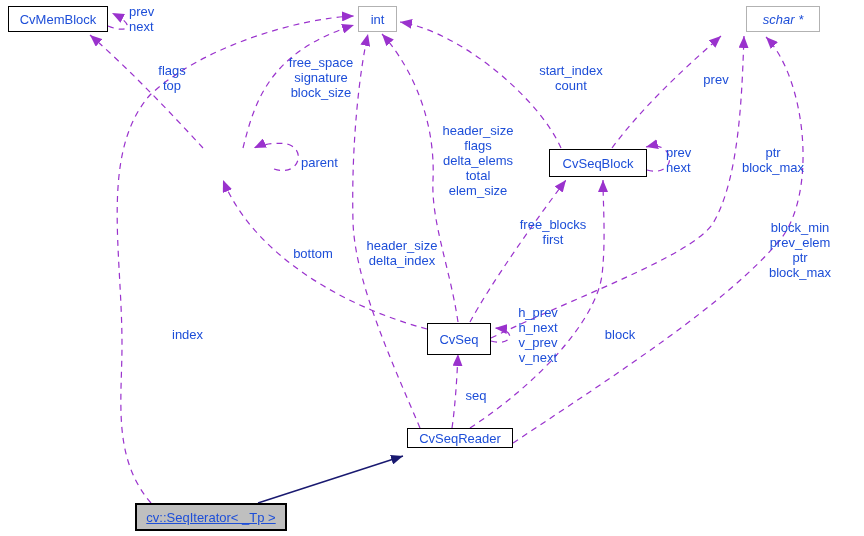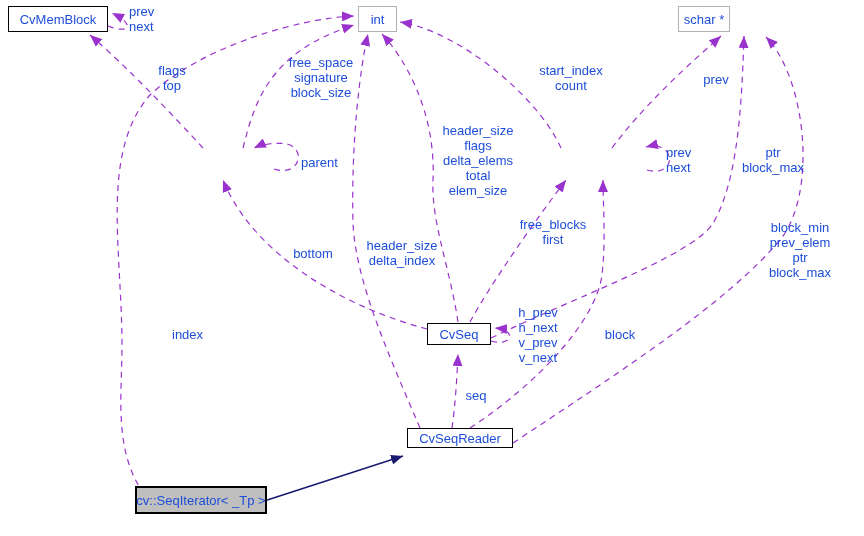--- a/index.html
+++ b/index.html
@@ -64,24 +64,25 @@
     <path class="usage" d="M 491,341 C 512,347 518,330 495,328" marker-end="url(#au)"></path>
     <path class="usage" d="M 491,338 C 580,295 686,258 712,225 C 740,180 742,90 744,36" marker-end="url(#au)"></path>
     <path class="usage" d="M 452,428 C 455,408 457,378 458,354" marker-end="url(#au)"></path>
     <path class="usage" d="M 470,428 C 540,382 596,320 602,275 C 606,240 603,205 603,180" marker-end="url(#au)"></path>
     <path class="usage" d="M 513,443 C 620,372 728,302 780,240 C 818,193 806,78 766,37" marker-end="url(#au)"></path>
     <path class="inherit" d="M 258,503 L 403,456" marker-end="url(#ai)"></path>
   </svg>
 
   <div class="node" style="left:8px;top:6px;width:100px;height:26px;">CvMemBlock</div>
   <div class="node builtin" style="left:358px;top:6px;width:39px;height:26px;">int</div>
-  <div class="node builtin" style="left:678px;top:6px;width:52px;height:26px;">schar *</div>
-  <div class="node" style="left:427px;top:323px;width:64px;height:22px;">CvSeq</div>
+  <div class="node builtin" style="left:746px;top:6px;width:74px;height:26px;font-style:italic;">schar *</div>
+  <div class="node" style="left:549px;top:149px;width:98px;height:28px;">CvSeqBlock</div>
+  <div class="node" style="left:427px;top:323px;width:64px;height:32px;">CvSeq</div>
   <div class="node" style="left:407px;top:428px;width:106px;height:20px;">CvSeqReader</div>
-  <div class="node selected" style="left:135px;top:486px;width:132px;height:28px;">cv::SeqIterator&lt; _Tp &gt;</div>
+  <div class="node selected" style="left:135px;top:503px;width:152px;height:28px;text-decoration:underline;">cv::SeqIterator&lt; _Tp &gt;</div>
 
   <div class="elabel left" style="left:129px;top:4px;">prev
 next</div>
   <div class="elabel" style="left:142px;top:63px;width:60px;">flags
 top</div>
   <div class="elabel" style="left:531px;top:63px;width:80px;">start_index
 count</div>
   <div class="elabel" style="left:281px;top:55px;width:80px;">free_space
 signature
 block_size</div>

